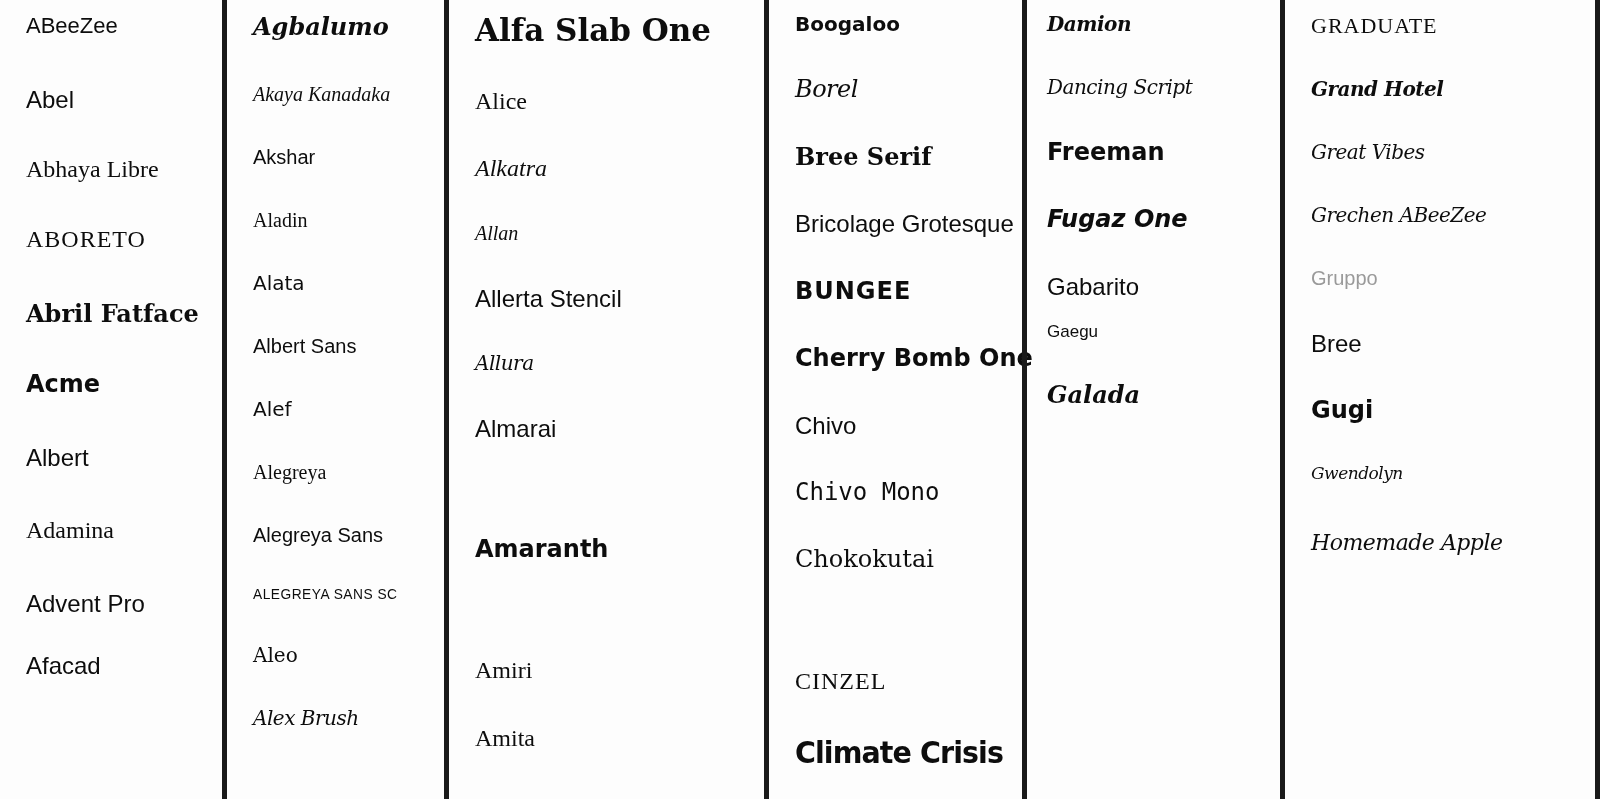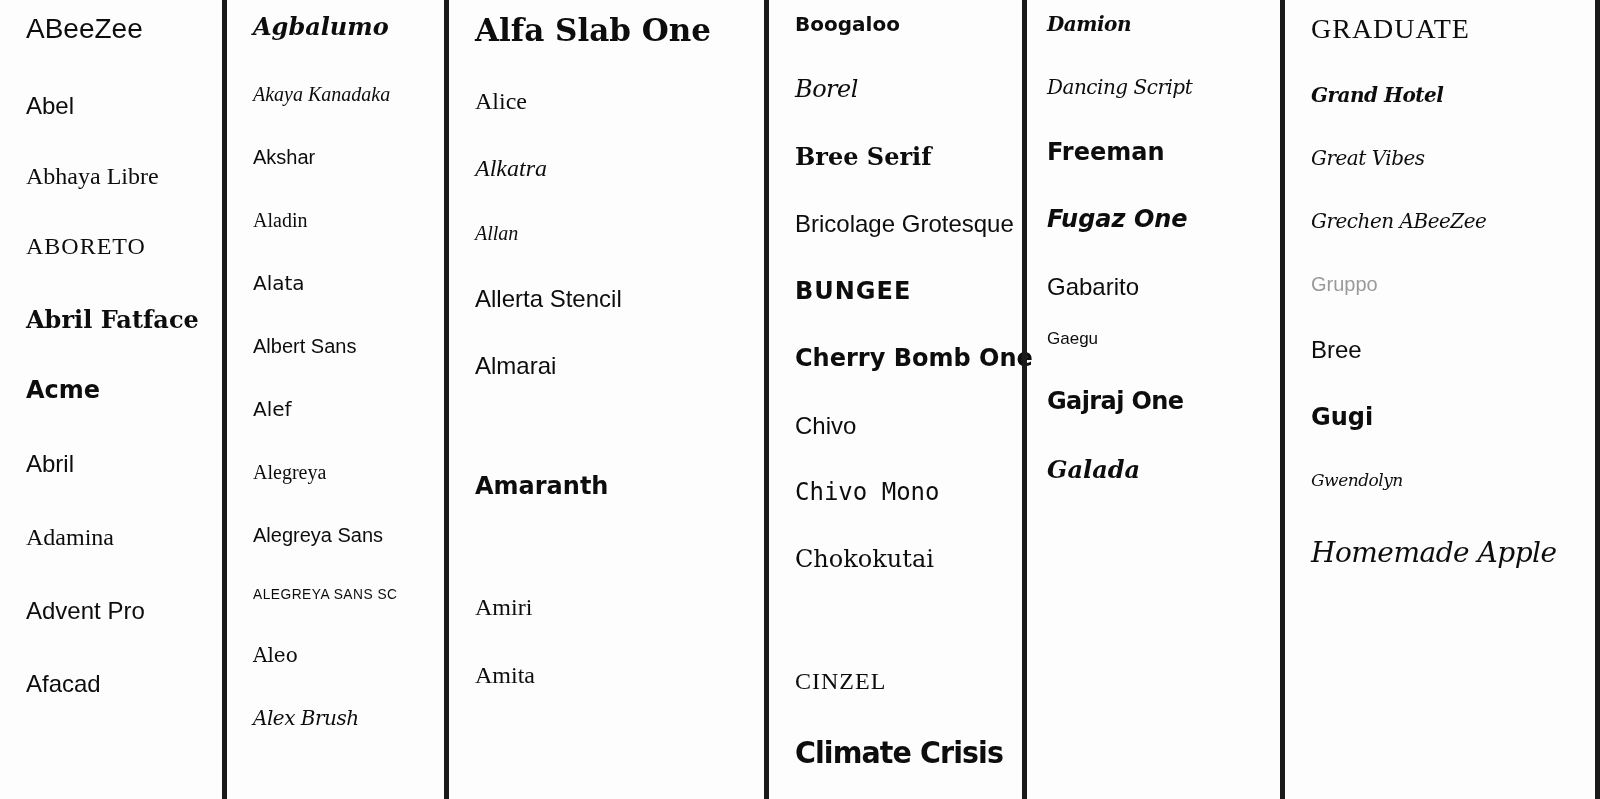--- a/index.html
+++ b/index.html
@@ -53,21 +53,21 @@
     right: 0;
     width: 5px;
     height: 799px;
     background: #1a1a1a;
   }
 
   
   .s-xs  { font-size: 17px; }
   .s-sm  { font-size: 20px; }
   .s-md  { font-size: 24px; }
-  .s-lg  { font-size: 28px; }
+  .s-lg  { font-size: 22px; }
   .s-xl  { font-size: 31px; }
 
   .ff-sans   { font-family: "Liberation Sans", sans-serif; }
   .ff-sans2  { font-family: "DejaVu Sans", sans-serif; }
   .ff-serif  { font-family: "Liberation Serif", serif; }
   .ff-serif2 { font-family: "DejaVu Serif", serif; }
   .ff-mono   { font-family: "DejaVu Sans Mono", monospace; }
 
   .w-bold   { font-weight: bold; }
   .w-norm   { font-weight: normal; }
@@ -84,23 +84,23 @@
 <body>
 
 <div id="specimen-sheet">
   <div class="column col-0">
       <span class="font-item s-lg ff-sans w-norm" style="margin-bottom: 50px;">ABeeZee</span>
       <span class="font-item s-md ff-sans w-norm" style="margin-bottom: 45px;">Abel</span>
       <span class="font-item s-md ff-serif w-norm" style="margin-bottom: 45px;">Abhaya Libre</span>
       <span class="font-item s-md ff-serif w-norm caps" style="margin-bottom: 48px;">ABORETO</span>
       <span class="font-item s-md ff-serif2 w-bold" style="margin-bottom: 46px;">Abril Fatface</span>
       <span class="font-item s-md ff-sans2 w-bold" style="margin-bottom: 48px;">Acme</span>
-      <span class="font-item s-md ff-sans w-norm" style="margin-bottom: 48px;">Abril</span>
+      <span class="font-item s-md ff-sans w-norm" style="margin-bottom: 48px;">Albert</span>
       <span class="font-item s-md ff-serif w-norm" style="margin-bottom: 48px;">Adamina</span>
-      <span class="font-item s-md ff-sans w-norm" style="margin-bottom: 48px;">Advent Pro</span>
+      <span class="font-item s-md ff-sans w-norm" style="margin-bottom: 36px;">Advent Pro</span>
       <span class="font-item s-md ff-sans w-norm" style="margin-bottom: 0px;">Afacad</span>
     </div>
   <div class="column col-1">
       <span class="font-item s-md ff-serif2 w-bold it" style="margin-bottom: 45px;">Agbalumo</span>
       <span class="font-item s-sm ff-serif w-norm it" style="margin-bottom: 42px;">Akaya Kanadaka</span>
       <span class="font-item s-sm ff-sans w-norm" style="margin-bottom: 42px;">Akshar</span>
       <span class="font-item s-sm ff-serif w-norm" style="margin-bottom: 42px;">Aladin</span>
       <span class="font-item s-sm ff-sans2 w-norm" style="margin-bottom: 42px;">Alata</span>
       <span class="font-item s-sm ff-sans w-norm" style="margin-bottom: 42px;">Albert Sans</span>
       <span class="font-item s-sm ff-sans2 w-norm" style="margin-bottom: 42px;">Alef</span>
@@ -109,34 +109,34 @@
       <span class="font-item s-sm ff-sans w-norm smcaps" style="margin-bottom: 42px;">Alegreya Sans SC</span>
       <span class="font-item s-sm ff-serif2 w-norm" style="margin-bottom: 42px;">Aleo</span>
       <span class="font-item s-sm ff-serif w-norm script" style="margin-bottom: 0px;">Alex Brush</span>
     </div>
   <div class="column col-2">
       <span class="font-item s-xl ff-serif2 w-bold" style="margin-bottom: 42px;">Alfa Slab One</span>
       <span class="font-item s-md ff-serif w-norm" style="margin-bottom: 42px;">Alice</span>
       <span class="font-item s-md ff-serif w-norm it" style="margin-bottom: 42px;">Alkatra</span>
       <span class="font-item s-sm ff-serif w-norm it" style="margin-bottom: 42px;">Allan</span>
       <span class="font-item s-md ff-sans w-norm" style="margin-bottom: 42px;">Allerta Stencil</span>
+      <span class="font-item s-sm ff-serif w-norm script" style="margin-bottom: 42px;">Allura</span>
       <span class="font-item s-md ff-sans w-norm" style="margin-bottom: 96px;">Almarai</span>
       <span class="font-item s-md ff-sans2 w-bold" style="margin-bottom: 96px;">Amaranth</span>
       <span class="font-item s-md ff-serif w-norm" style="margin-bottom: 42px;">Amiri</span>
       <span class="font-item s-md ff-serif w-norm" style="margin-bottom: 0px;">Amita</span>
     </div>
   <div class="column col-3"><span class="font-item s-sm ff-sans2 w-bold" style="margin-bottom: 42px;">Boogaloo</span><span class="font-item s-md ff-serif w-norm script" style="margin-bottom: 42px;">Borel</span><span class="font-item s-md ff-serif2 w-bold" style="margin-bottom: 42px;">Bree Serif</span><span class="font-item s-md ff-sans w-norm" style="margin-bottom: 42px;">Bricolage Grotesque</span><span class="font-item s-md ff-sans2 w-bold caps" style="margin-bottom: 42px;">BUNGEE</span><span class="font-item s-md ff-sans2 w-bold" style="margin-bottom: 42px;">Cherry Bomb One</span><span class="font-item s-md ff-sans w-norm" style="margin-bottom: 42px;">Chivo</span><span class="font-item s-md ff-mono w-norm" style="margin-bottom: 42px;">Chivo Mono</span><span class="font-item s-md ff-serif2 w-norm" style="margin-bottom: 96px;">Chokokutai</span><span class="font-item s-md ff-serif w-norm caps" style="margin-bottom: 42px;">CINZEL</span><span class="font-item s-xl ff-sans2 w-bold fat tight stretchy" style="margin-bottom: 0px;">Climate Crisis</span></div>
   <div class="column col-4">
       <span class="font-item s-sm ff-serif w-bold script" style="margin-bottom: 42px;">Damion</span>
       <span class="font-item s-sm ff-serif w-norm script" style="margin-bottom: 42px;">Dancing Script</span>
       <span class="font-item s-md ff-sans2 w-bold" style="margin-bottom: 42px;">Freeman</span>
       <span class="font-item s-md ff-sans2 w-bold it" style="margin-bottom: 42px;">Fugaz One</span>
-      <span class="font-item s-md ff-sans w-norm" style="margin-bottom: 30px;">Gabarito</span>
+      <span class="font-item s-md ff-sans w-norm" style="margin-bottom: 23px;">Gabarito</span>
       <span class="font-item s-xs ff-sans w-norm" style="margin-bottom: 42px;">Gaegu</span>
-      <span class="font-item s-md ff-sans2 w-bold tight" style="margin-bottom: 42px;">Gajraj One</span>
       <span class="font-item s-md ff-serif2 w-bold it" style="margin-bottom: 0px;">Galada</span>
     </div>
   <div class="column col-5">
       <span class="font-item s-lg ff-serif w-norm caps" style="margin-bottom: 42px;">GRADUATE</span>
       <span class="font-item s-sm ff-serif w-bold script" style="margin-bottom: 42px;">Grand Hotel</span>
       <span class="font-item s-sm ff-serif w-norm script" style="margin-bottom: 42px;">Great Vibes</span>
       <span class="font-item s-sm ff-serif w-norm script" style="margin-bottom: 42px;">Grechen ABeeZee</span>
       <span class="font-item s-sm ff-sans w-norm grey" style="margin-bottom: 42px;">Gruppo</span>
       <span class="font-item s-md ff-sans w-norm" style="margin-bottom: 42px;">Bree</span>
       <span class="font-item s-md ff-sans2 w-bold" style="margin-bottom: 42px;">Gugi</span>

